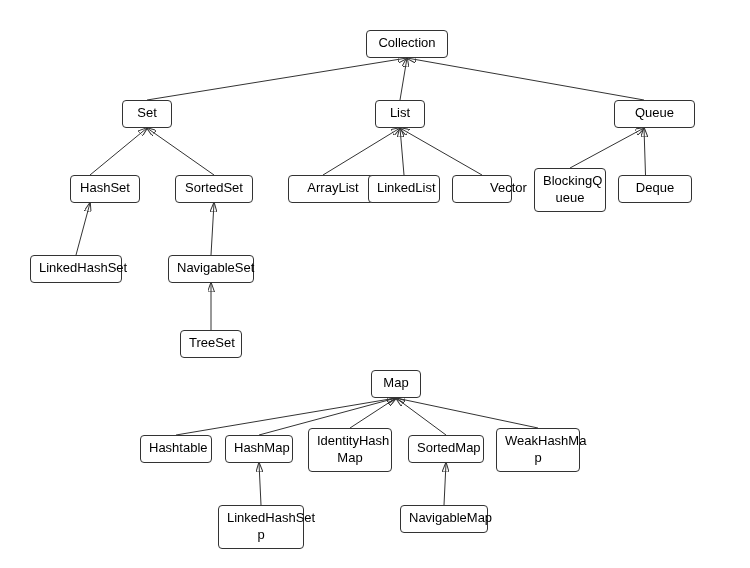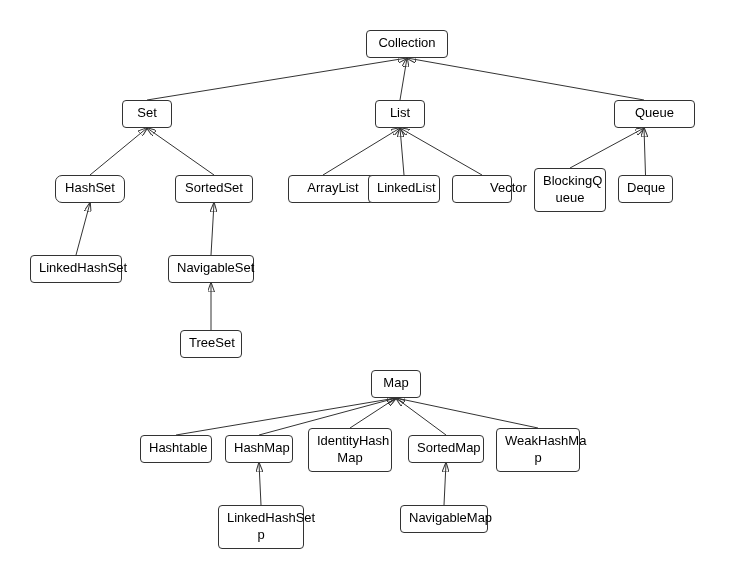--- a/index.html
+++ b/index.html
@@ -63,28 +63,28 @@
       <line x1="350" y1="428" x2="396" y2="398" stroke="#333" stroke-width="1" marker-end="url(#arrowhead)"></line>
       <line x1="446" y1="435" x2="396" y2="398" stroke="#333" stroke-width="1" marker-end="url(#arrowhead)"></line>
       <line x1="538" y1="428" x2="396" y2="398" stroke="#333" stroke-width="1" marker-end="url(#arrowhead)"></line>
       <line x1="261" y1="505" x2="259" y2="463" stroke="#333" stroke-width="1" marker-end="url(#arrowhead)"></line>
       <line x1="444" y1="505" x2="446" y2="463" stroke="#333" stroke-width="1" marker-end="url(#arrowhead)"></line>
     </svg>
 <div class="node" style="left: 366px; top: 30px; width: 82px; min-height: 28px;">Collection</div>
     <div class="node" style="left: 122px; top: 100px; width: 50px; min-height: 28px;">Set</div>
     <div class="node" style="left: 375px; top: 100px; width: 50px; min-height: 28px;">List</div>
     <div class="node" style="left: 614px; top: 100px; width: 81px; min-height: 28px;">Queue</div>
-    <div class="node" style="left: 55px; top: 175px; width: 70px; min-height: 28px; border-radius: 7px;">HashSet</div>
+    <div class="node" style="left: 70px; top: 175px; width: 70px; min-height: 28px;">HashSet</div>
     <div class="node" style="left: 175px; top: 175px; width: 78px; min-height: 28px;">SortedSet</div>
     <div class="node" style="left: 288px; top: 175px; width: 90px; min-height: 28px;">ArrayList</div>
     <div class="node" style="left: 368px; top: 175px; width: 72px; min-height: 28px;">LinkedList</div>
     <div class="node" style="left: 452px; top: 175px; width: 60px; min-height: 28px; padding-left: 37px;">Vector</div>
     <div class="node" style="left: 534px; top: 168px; width: 72px; min-height: 40px;">BlockingQ
 ueue</div>
-    <div class="node" style="left: 618px; top: 175px; width: 55px; min-height: 28px;">Deque</div>
+    <div class="node" style="left: 618px; top: 175px; width: 74px; min-height: 28px;">Deque</div>
     <div class="node" style="left: 30px; top: 255px; width: 92px; min-height: 28px;">LinkedHashSet</div>
     <div class="node" style="left: 168px; top: 255px; width: 86px; min-height: 28px;">NavigableSet</div>
     <div class="node" style="left: 180px; top: 330px; width: 62px; min-height: 28px;">TreeSet</div>
     <div class="node" style="left: 371px; top: 370px; width: 50px; min-height: 28px;">Map</div>
     <div class="node" style="left: 140px; top: 435px; width: 72px; min-height: 28px;">Hashtable</div>
     <div class="node" style="left: 225px; top: 435px; width: 68px; min-height: 28px;">HashMap</div>
     <div class="node" style="left: 308px; top: 428px; width: 84px; min-height: 40px;">IdentityHash
 Map</div>
     <div class="node" style="left: 408px; top: 435px; width: 76px; min-height: 28px;">SortedMap</div>
     <div class="node" style="left: 496px; top: 428px; width: 84px; min-height: 40px;">WeakHashMa

